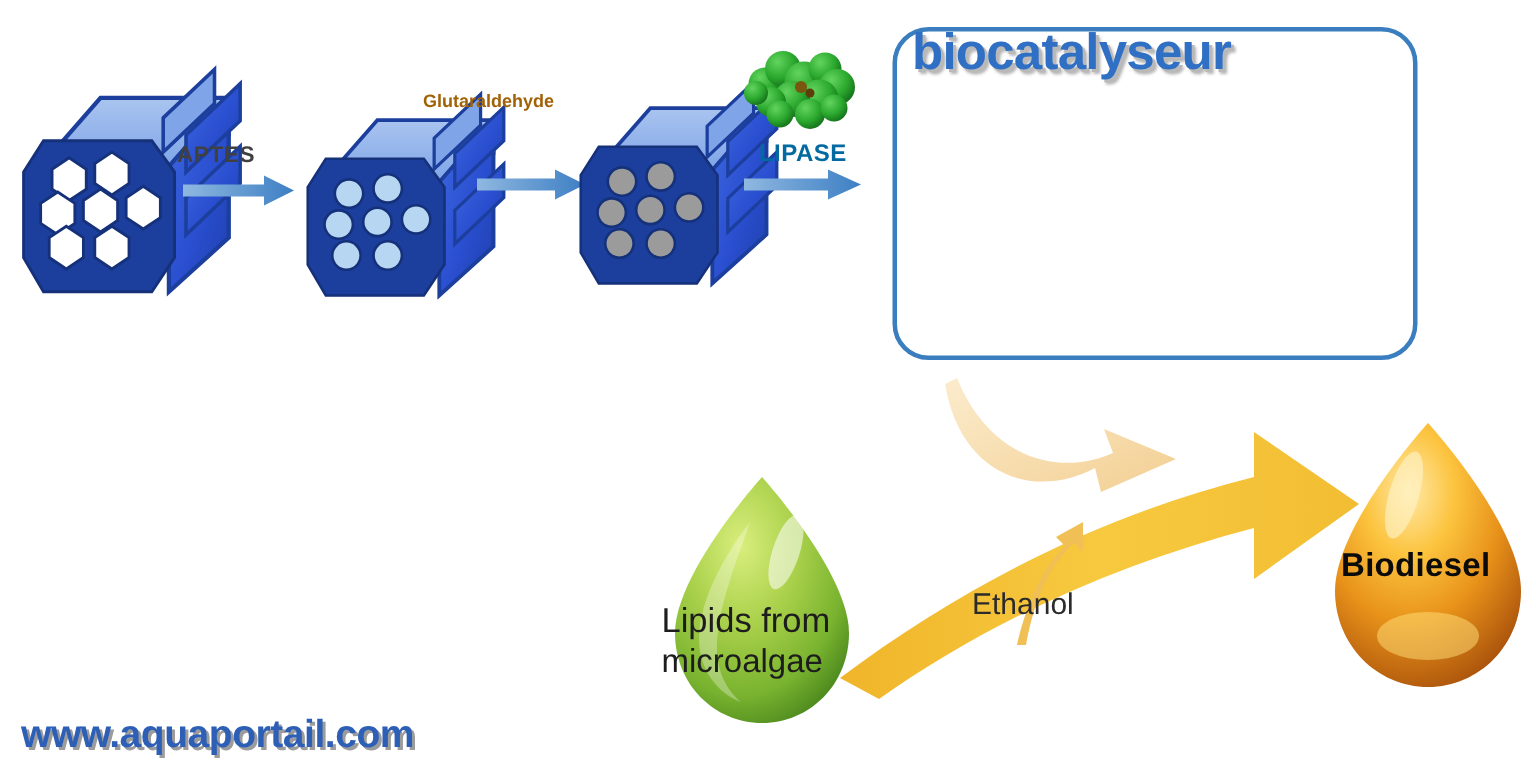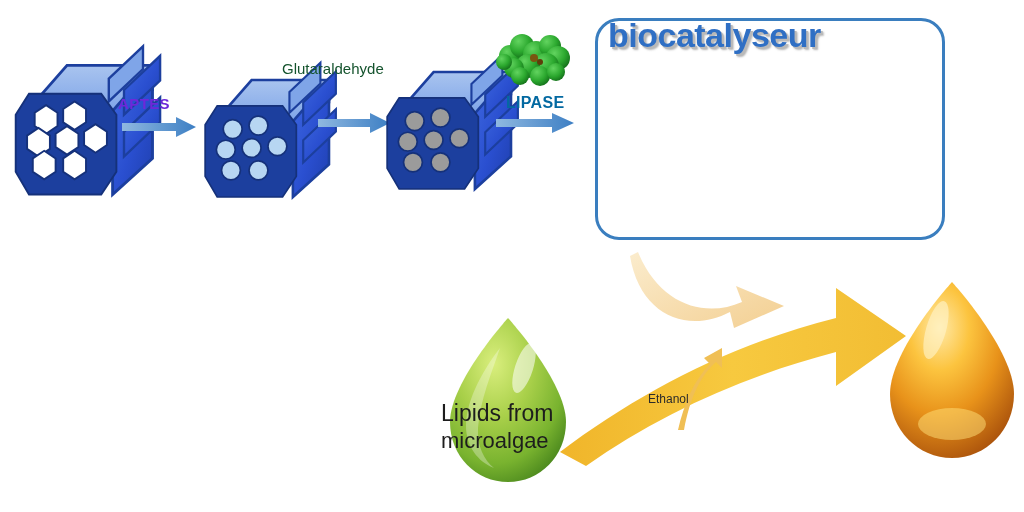--- a/index.html
+++ b/index.html
@@ -3,24 +3,24 @@
 <meta charset="utf-8">
 <style>
   html,body{margin:0;padding:0;background:#ffffff;}
   body{width:1024px;height:512px;position:relative;overflow:hidden;
        font-family:"Liberation Sans",sans-serif;}
   .stage{position:absolute;inset:0;width:1024px;height:512px;}
   .abs{position:absolute;}
 
   
   .lbl{position:absolute;white-space:nowrap;}
-  .lbl-aptes{left:118px;top:95px;font-size:15px;font-weight:bold;color:#6d28d9;letter-spacing:.4px;}
-  .lbl-glut{left:282px;top:60px;font-size:15px;font-weight:normal;color:#14532d;}
+  .lbl-aptes{left:118px;top:95px;font-size:15px;font-weight:bold;color:#404040;letter-spacing:.4px;}
+  .lbl-glut{left:282px;top:60px;font-size:12px;font-weight:bold;color:#a16207;}
   .lbl-lipase{left:506px;top:94px;font-size:16px;font-weight:bold;color:#0369a1;letter-spacing:.3px;}
-  .lbl-ethanol{left:648px;top:392px;font-size:12px;color:#2b2b2b;}
+  .lbl-ethanol{left:648px;top:392px;font-size:20px;color:#2b2b2b;}
   .lbl-lipids1{left:441px;top:400px;font-size:23px;color:#1d1d1d;}
   .lbl-lipids2{left:441px;top:428px;font-size:22px;color:#1d1d1d;}
   .lbl-biodiesel{left:894px;top:364px;font-size:22px;font-weight:bold;color:#0b0b0b;letter-spacing:.2px;}
 
   .biocat-title{position:absolute;left:608px;top:16px;font-size:34px;font-weight:bold;
       color:#2f6fc4;letter-spacing:-0.5px;
       text-shadow:2px 2px 0 #b9b9b9, 3px 3px 2px rgba(120,120,120,.55);}
 
   .watermark{position:absolute;left:14px;top:474px;font-size:26px;font-weight:bold;
       color:#2c5fb5;letter-spacing:-0.3px;
@@ -251,15 +251,17 @@
   <div class="biocat-title">biocatalyseur</div>
 
   <div class="lbl lbl-aptes">APTES</div>
   <div class="lbl lbl-glut">Glutaraldehyde</div>
   <div class="lbl lbl-lipase">LIPASE</div>
   <div class="lbl lbl-ethanol">Ethanol</div>
 
   <div class="lbl lbl-lipids1">Lipids from</div>
   <div class="lbl lbl-lipids2">microalgae</div>
 
-
+  <div class="lbl lbl-biodiesel">Biodiesel</div>
+
+  <div class="watermark">www.aquaportail.com</div>
 
 </div>
 
 </body></html>

